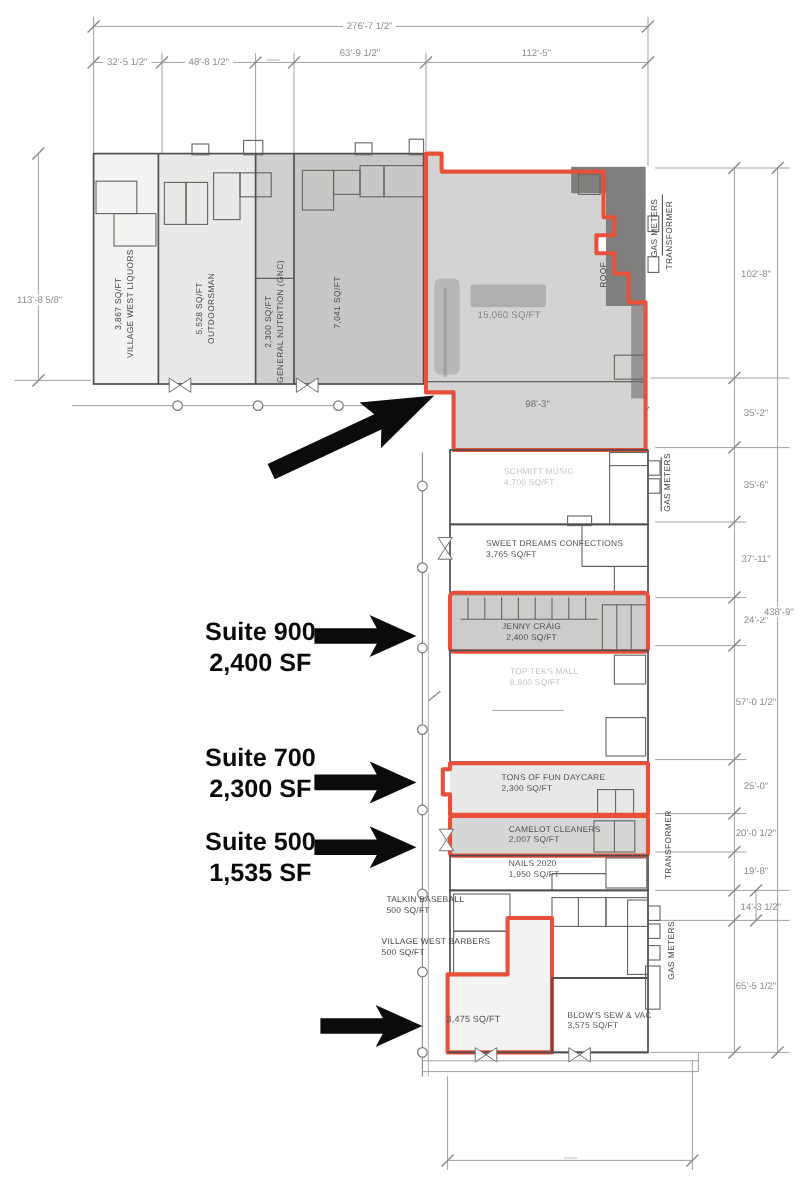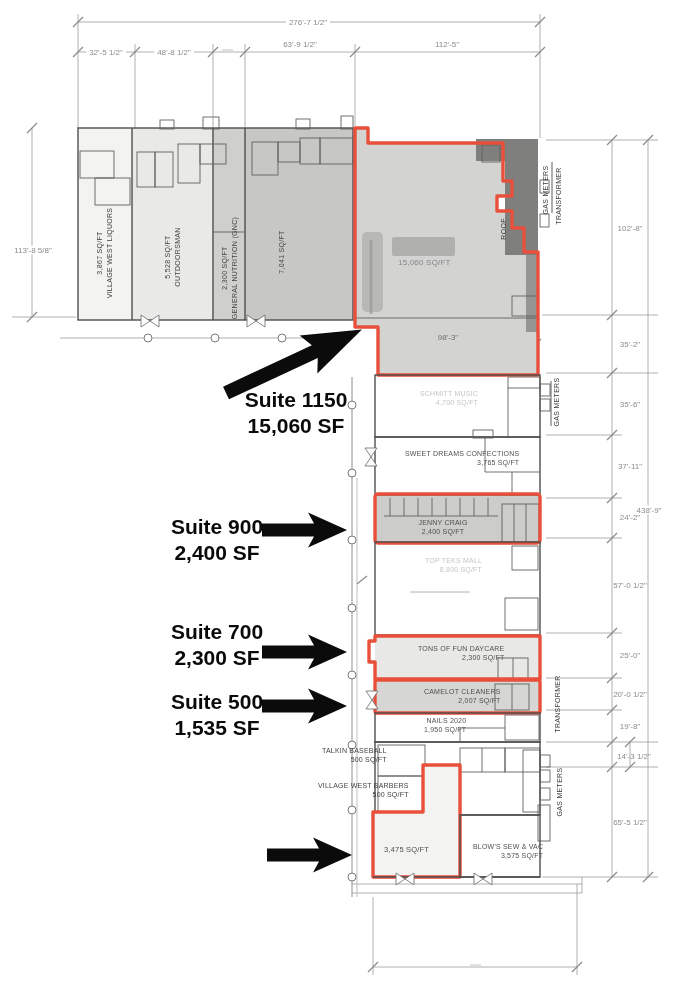--- a/index.html
+++ b/index.html
@@ -9,21 +9,21 @@
   .wall{stroke:#4e4e4e;stroke-width:1.4;fill:none;}
   .part{stroke:#61615f;stroke-width:.9;fill:none;}
   .dim{stroke:#9d9d9d;stroke-width:.8;fill:none;}
   .tick{stroke:#8b8b8b;stroke-width:1.2;}
   .red{stroke:#e8503c;stroke-width:3.4;fill:none;stroke-linejoin:round;}
   .col{fill:#fff;stroke:#7a7a7a;stroke-width:1;}
   .door{fill:#fdfdfd;stroke:#6a6a6a;stroke-width:.8;}
   .callout{position:absolute;transform:translate(-50%,-50%);font:700 21px "Liberation Sans",sans-serif;
            color:#0a0a0a;text-align:center;line-height:26px;white-space:nowrap;}
   .plabel{position:absolute;font:400 7px "Liberation Sans",sans-serif;color:#4f504f;
-          line-height:9px;white-space:nowrap;letter-spacing:.2px;text-align:right;}
+          line-height:9px;white-space:nowrap;letter-spacing:.2px;}
   .p8{font-size:8px;color:#85858a;}
   .faint{color:#93938f;opacity:.55;}
   .center{text-align:center;transform:translate(-50%,0);}
   .vlabel{position:absolute;transform:translate(-50%,-50%) rotate(-90deg);
           font:400 7px "Liberation Sans",sans-serif;color:#454645;text-align:center;
           line-height:9.5px;white-space:nowrap;letter-spacing:.3px;}
   .vdark{color:#3c3c3c;}
   .dimlabel{position:absolute;transform:translate(-50%,-50%);font:400 8px "Liberation Sans",sans-serif;
             color:#8b8b8b;white-space:nowrap;}
   .bg{background:#fff;padding:0 3px;}
@@ -322,30 +322,26 @@
   <div>1,950 SQ/FT</div>
 </div>
 <div class="plabel" style="left:322px;top:746px;color:#3f3f3f;">
   <div>TALKIN BASEBALL</div>
   <div>500 SQ/FT</div>
 </div>
 <div class="plabel" style="left:318px;top:781px;color:#3f3f3f;">
   <div>VILLAGE WEST BARBERS</div>
   <div>500 SQ/FT</div>
 </div>
-<div class="plabel" style="left:384px;top:845px;font-size:7.5px;">3,475 SQ/FT</div>
+<div class="plabel" style="left:372px;top:845px;font-size:7.5px;">3,475 SQ/FT</div>
 <div class="plabel" style="left:473px;top:842px;">
   <div>BLOW'S SEW &amp; VAC</div>
   <div>3,575 SQ/FT</div>
 </div>
 
-<div class="callout" style="left:296px;top:413px;">
-  <div>Suite 1150</div>
-  <div>15,060 SF</div>
-</div>
 <div class="callout" style="left:217px;top:540px;">
   <div>Suite 900</div>
   <div>2,400 SF</div>
 </div>
 <div class="callout" style="left:217px;top:645px;">
   <div>Suite 700</div>
   <div>2,300 SF</div>
 </div>
 <div class="callout" style="left:217px;top:715px;">
   <div>Suite 500</div>

